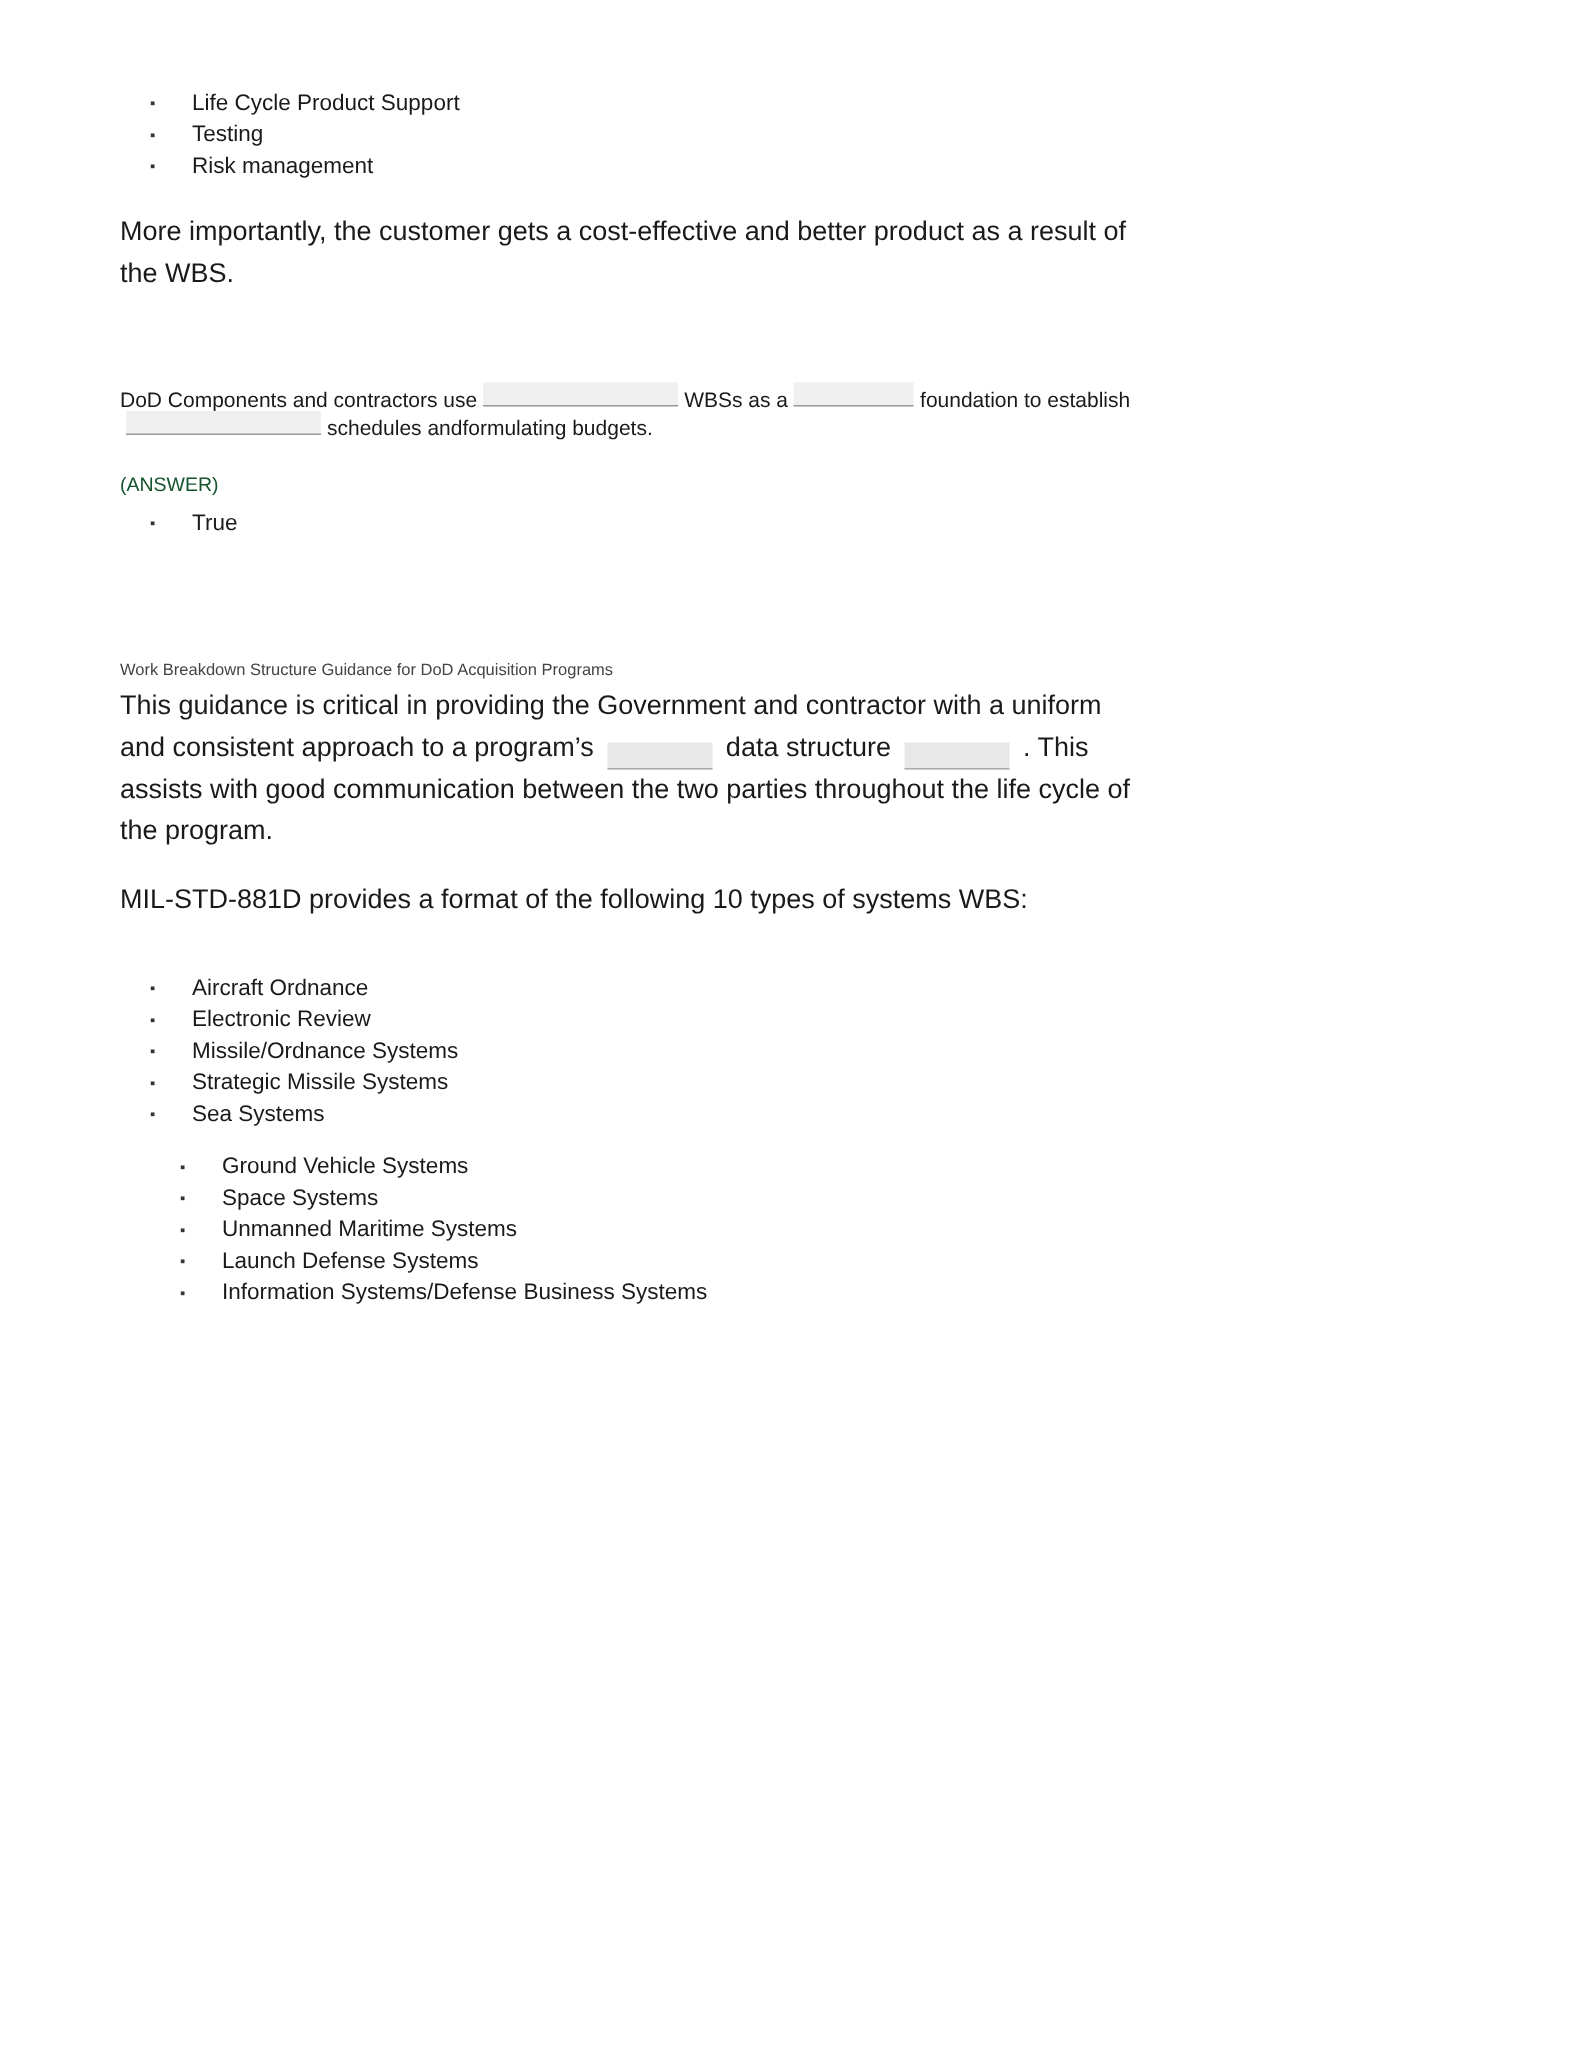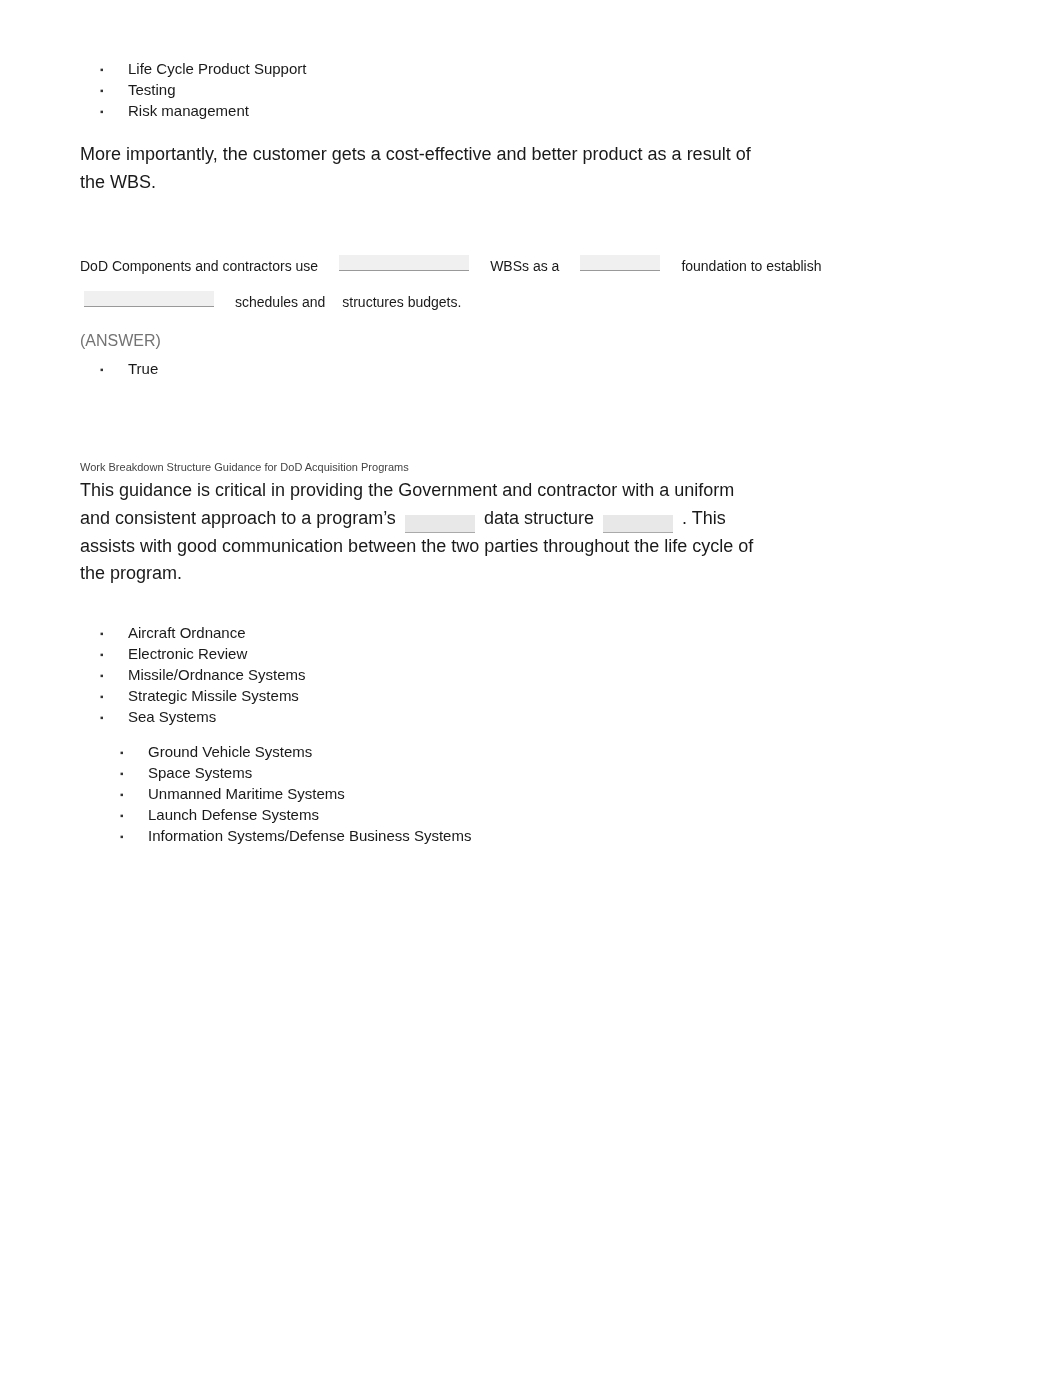--- a/index.html
+++ b/index.html
@@ -59,21 +59,21 @@
       margin-bottom: 12px;
     }
 
     .fill-blank-row {
       display: flex;
       align-items: baseline;
       flex-wrap: wrap;
       font-size: 14px;
       color: #1a1a1a;
       margin-bottom: 22px;
-      gap: 17px;
+      gap: 0;
       max-width: 750px;
     }
 
     .fill-blank {
       display: inline-block;
       border-bottom: 1px solid #999;
       min-width: 100px;
       height: 16px;
       background: #f0f0f0;
       margin: 0 4px;
@@ -81,22 +81,22 @@
 
     .fill-blank.wide {
       min-width: 130px;
     }
 
     .fill-blank.medium {
       min-width: 80px;
     }
 
     .answer-label {
-      font-size: 16px;
-      color: #737373;
+      font-size: 13px;
+      color: #14532d;
       margin-top: 14px;
       margin-bottom: 10px;
     }
 
     .section-title-small {
       font-size: 11px;
       color: #444;
       margin-bottom: 4px;
     }
 
@@ -157,21 +157,21 @@
 <div>
 
   <div class="fill-blank-row">
     <span>DoD Components and contractors use</span>
     <span class="fill-blank wide"></span>
     <span>WBSs as a</span>
     <span class="fill-blank medium"></span>
     <span>foundation to establish</span>
     <span class="fill-blank wide"></span>
     <span>schedules and</span>
-    <span>structures budgets.</span>
+    <span>formulating budgets.</span>
   </div>
 
   <div class="answer-label">(ANSWER)</div>
 
   <ul class="bullet-list">
     <li>
       <span class="bullet-icon">▪</span>
       <span>True</span>
     </li>
   </ul>
@@ -185,20 +185,21 @@
 
 
   <p class="paragraph">
     <span>This guidance is critical in providing the Government and contractor with a uniform and consistent approach to a program’s</span>
     <span class="highlight-blank narrow"></span>
     <span>data structure</span>
     <span class="highlight-blank narrow"></span>
     <span>. This assists with good communication between the two parties throughout the life cycle of the program.</span>
   </p>
 
+  <p class="paragraph">MIL-STD-881D provides a format of the following 10 types of systems WBS:</p>
 
   <div class="small-gap"></div>
 
   <ul class="bullet-list">
     <li>
       <span class="bullet-icon">▪</span>
       <span>Aircraft Ordnance</span>
     </li>
     <li>
       <span class="bullet-icon">▪</span>

